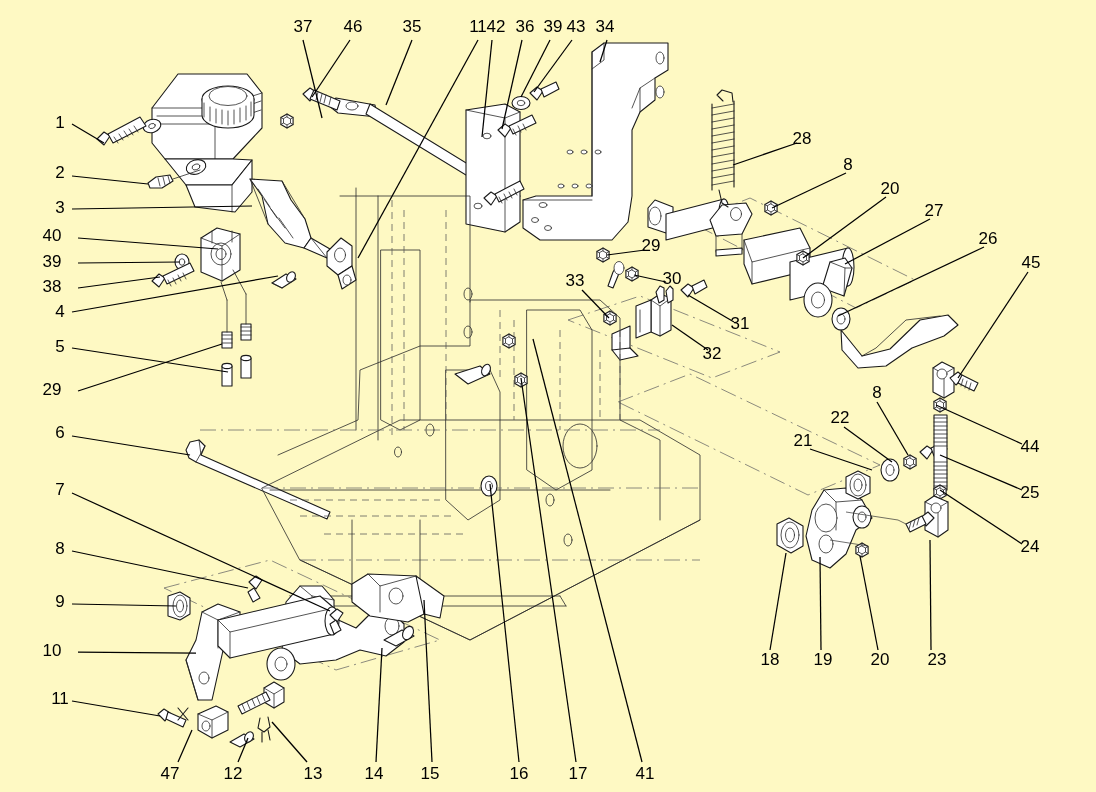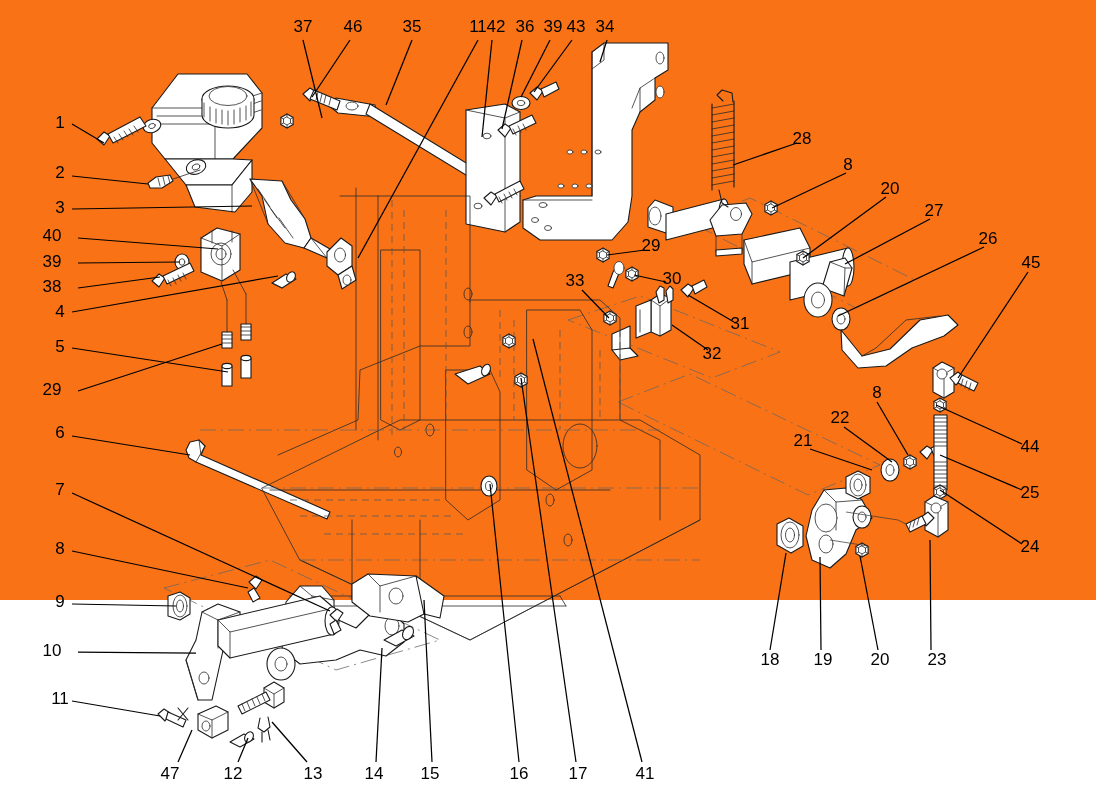--- a/index.html
+++ b/index.html
@@ -1,18 +1,18 @@
 <!DOCTYPE html>
 <html><head>
 <meta charset="utf-8">
 <style>
   html,body{margin:0;padding:0;background:#fff;}
   body{width:1096px;height:792px;overflow:hidden;
        font-family:"Liberation Sans", sans-serif;}
-  #sheet{position:relative;width:1096px;height:600px;background:#f97316;}
+  #sheet{position:relative;width:1096px;height:792px;background:#fef9c3;}
   svg{display:block;}
   .callout-text{font-family:"Liberation Sans", sans-serif;font-size:17px;fill:#000;}
   text{user-select:none;}
 </style>
 </head>
 <body>
 
 <div id="sheet">
 <svg id="dwg" width="1096" height="792" viewBox="0 0 1096 792">
   <defs>

